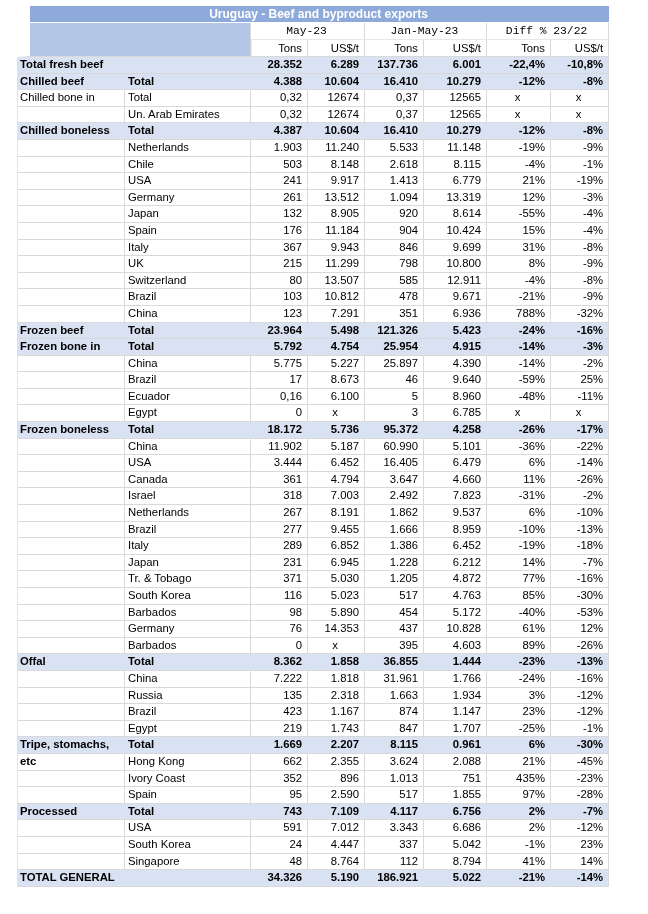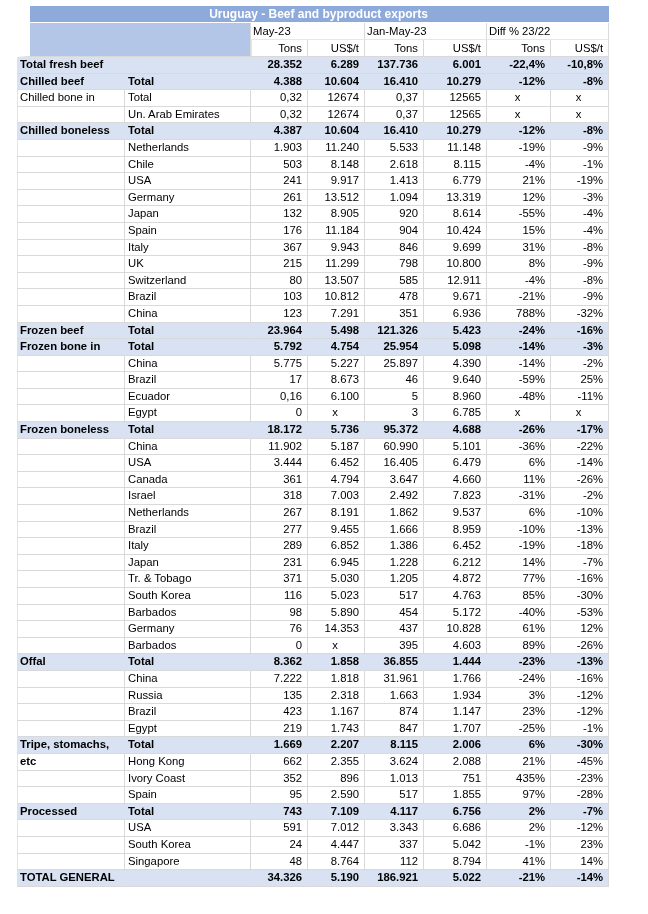--- a/index.html
+++ b/index.html
@@ -16,21 +16,21 @@
   }
   td:first-child{border-left:1px solid #e4e4e4;}
   
   tr.title td{
     background:#8EAADB;color:#fff;font-weight:bold;text-align:center;
     font-size:12px;height:16px;line-height:16px;
     border-left:13px solid #fff;border-right:0;border-bottom:1px solid #fff;
   }
   
   td.hleft{background:#B4C6E7;border-left:13px solid #fff;border-right:1px solid #d9d9d9;border-bottom:1px solid #d9d9d9;}
-  tr.h1 td.group{height:16px;line-height:16px;border-bottom:1px solid #e7e7e7;}
+  tr.h1 td.group{text-align:center;height:16px;line-height:16px;border-bottom:1px solid #e7e7e7;font-family:Liberation Mono, monospace;}
   tr.h2 td.sub{text-align:right;height:16px;line-height:16px;padding-right:5px;}
   
   td.c-cat{padding-left:2px;}
   td.c-cty{padding-left:3px;}
   td.c-num{text-align:right;padding-right:5px;}
   td.c-num.c-x{text-align:center;padding-right:4px;}
   tr.hl td{
     background:#D9E2F2;font-weight:bold;
     border-right-color:transparent;border-left-color:transparent;
   }
@@ -239,21 +239,21 @@
           <td class="c-num">5.423</td>
           <td class="c-num">-24%</td>
           <td class="c-num">-16%</td>
         </tr>
         <tr class="hl">
           <td class="c-cat">Frozen bone in</td>
           <td class="c-cty">Total</td>
           <td class="c-num">5.792</td>
           <td class="c-num">4.754</td>
           <td class="c-num">25.954</td>
-          <td class="c-num">5.098</td>
+          <td class="c-num">4.915</td>
           <td class="c-num">-14%</td>
           <td class="c-num">-3%</td>
         </tr>
         <tr>
           <td class="c-cat"></td>
           <td class="c-cty">China</td>
           <td class="c-num">5.775</td>
           <td class="c-num">5.227</td>
           <td class="c-num">25.897</td>
           <td class="c-num">4.390</td>
@@ -289,21 +289,21 @@
           <td class="c-num">6.785</td>
           <td class="c-num c-x">x</td>
           <td class="c-num c-x">x</td>
         </tr>
         <tr class="hl">
           <td class="c-cat">Frozen boneless</td>
           <td class="c-cty">Total</td>
           <td class="c-num">18.172</td>
           <td class="c-num">5.736</td>
           <td class="c-num">95.372</td>
-          <td class="c-num">4.688</td>
+          <td class="c-num">4.258</td>
           <td class="c-num">-26%</td>
           <td class="c-num">-17%</td>
         </tr>
         <tr>
           <td class="c-cat"></td>
           <td class="c-cty">China</td>
           <td class="c-num">11.902</td>
           <td class="c-num">5.187</td>
           <td class="c-num">60.990</td>
           <td class="c-num">5.101</td>
@@ -479,21 +479,21 @@
           <td class="c-num">1.707</td>
           <td class="c-num">-25%</td>
           <td class="c-num">-1%</td>
         </tr>
         <tr class="hl">
           <td class="c-cat">Tripe, stomachs,</td>
           <td class="c-cty">Total</td>
           <td class="c-num">1.669</td>
           <td class="c-num">2.207</td>
           <td class="c-num">8.115</td>
-          <td class="c-num">2.006</td>
+          <td class="c-num">0.961</td>
           <td class="c-num">6%</td>
           <td class="c-num">-30%</td>
         </tr>
         <tr>
           <td class="c-cat catbold">etc</td>
           <td class="c-cty">Hong Kong</td>
           <td class="c-num">662</td>
           <td class="c-num">2.355</td>
           <td class="c-num">3.624</td>
           <td class="c-num">2.088</td>

